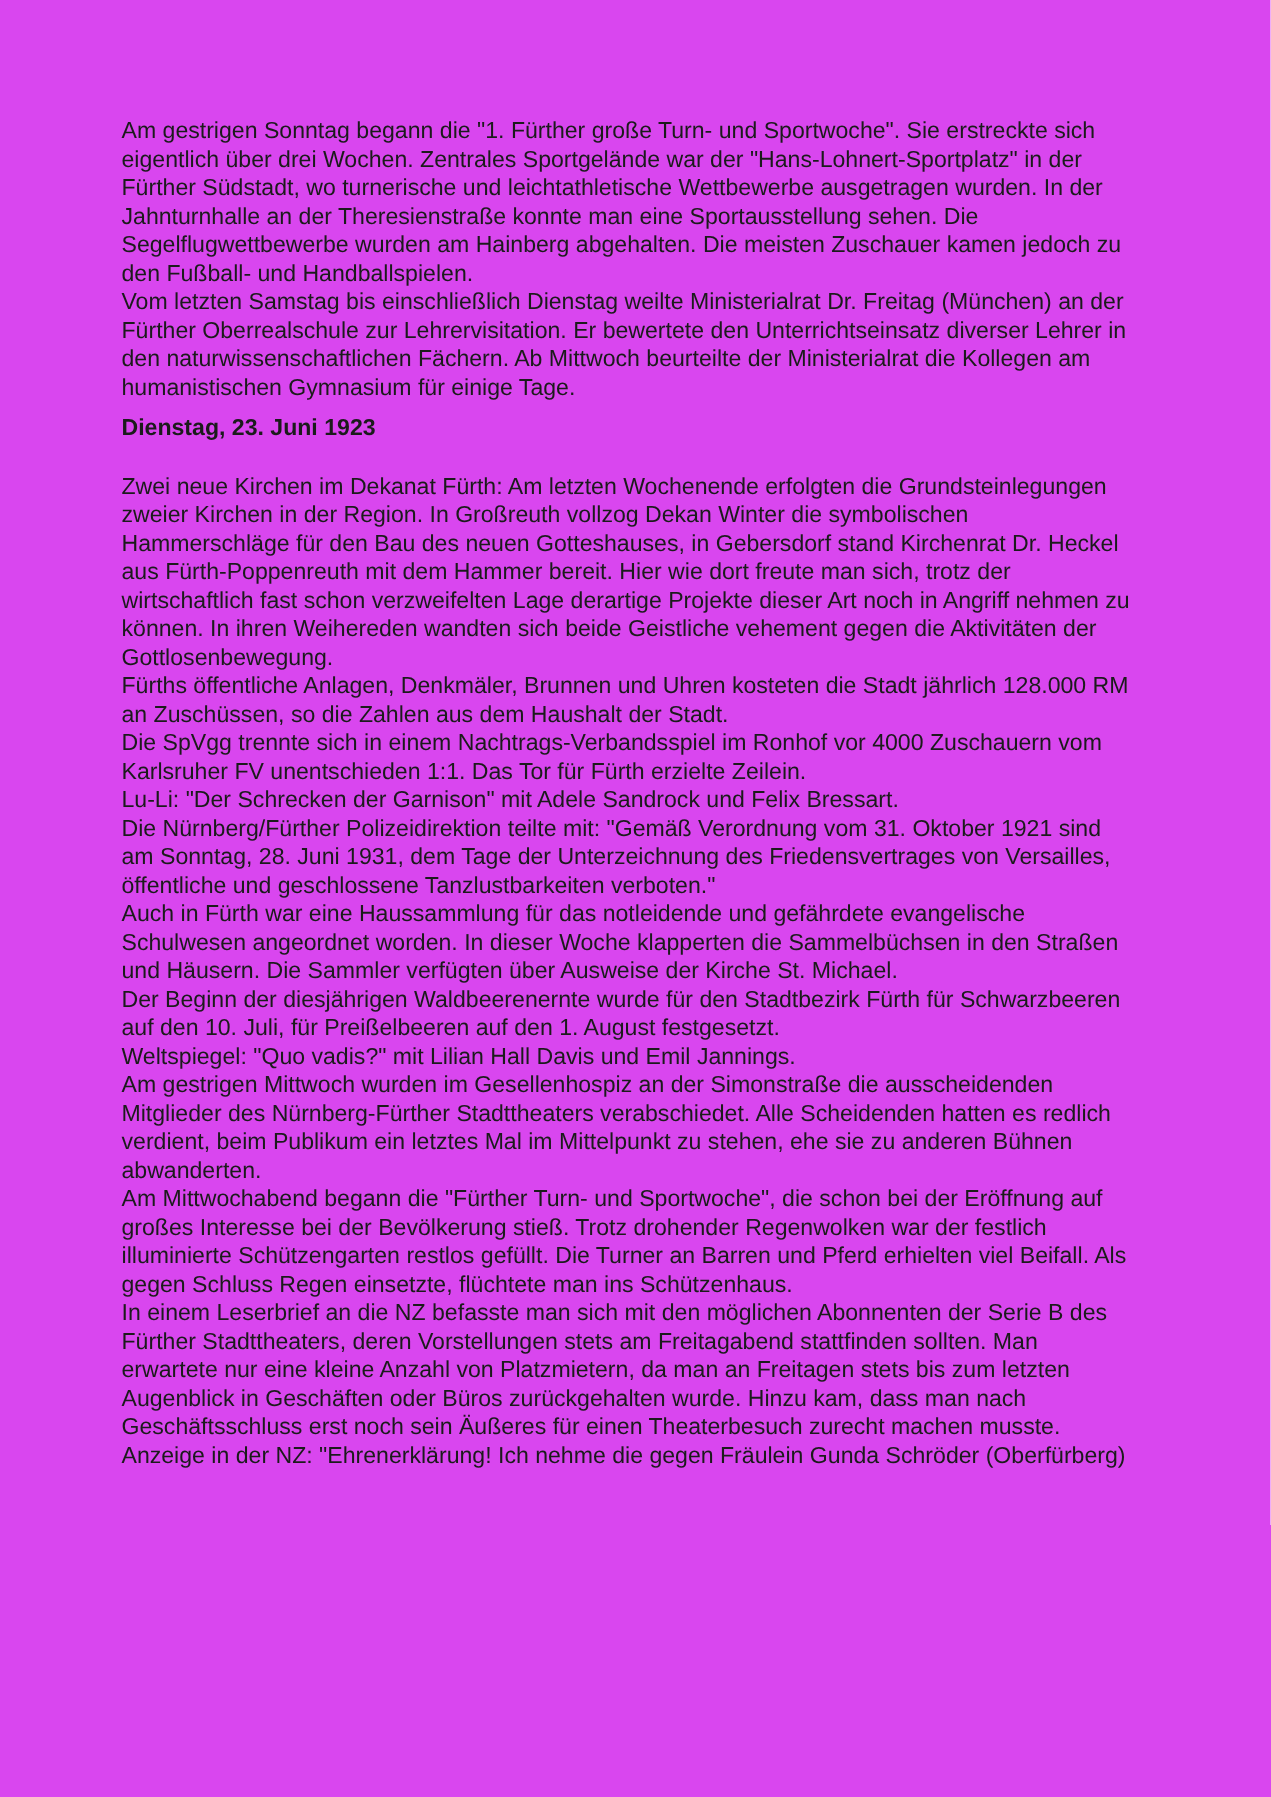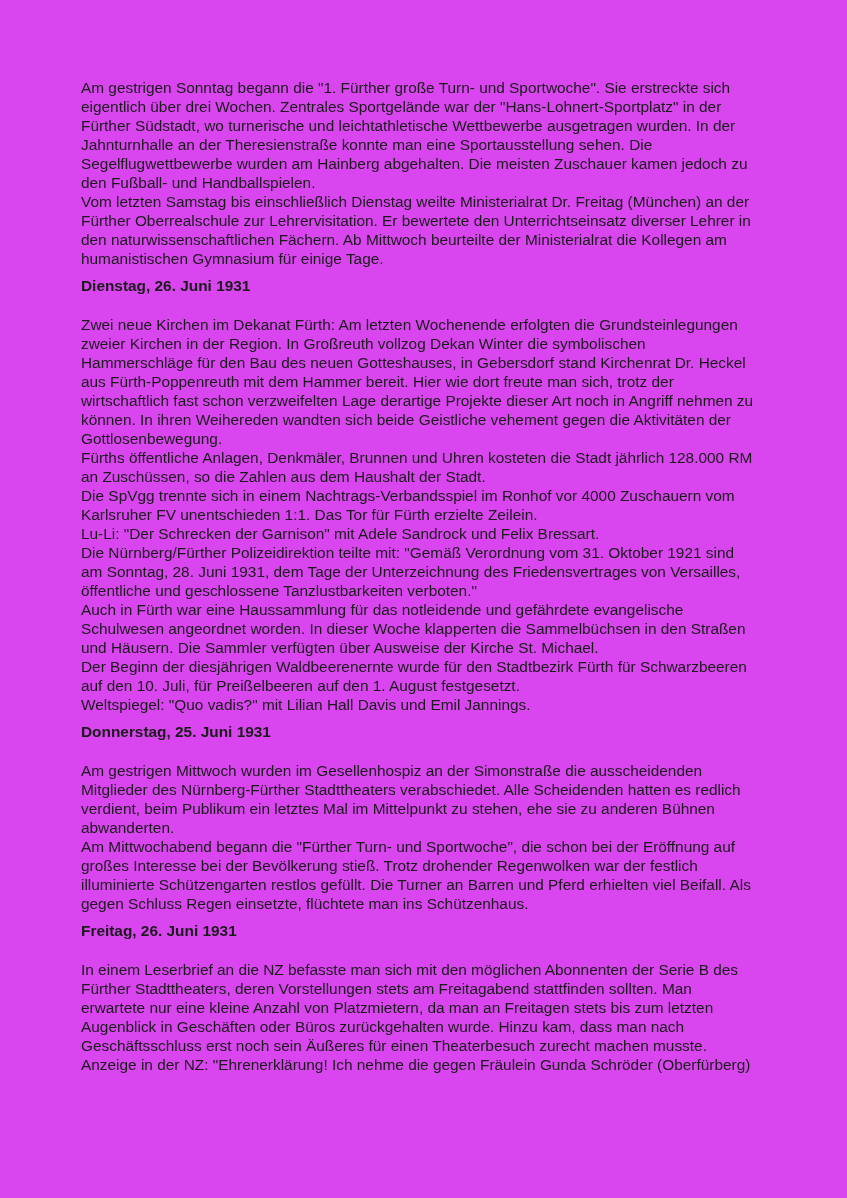--- a/index.html
+++ b/index.html
@@ -45,21 +45,21 @@
     <p class="para">Am gestrigen Sonntag begann die "1. Fürther große Turn- und Sportwoche". Sie erstreckte sich
 eigentlich über drei Wochen. Zentrales Sportgelände war der "Hans-Lohnert-Sportplatz" in der
 Fürther Südstadt, wo turnerische und leichtathletische Wettbewerbe ausgetragen wurden. In der
 Jahnturnhalle an der Theresienstraße konnte man eine Sportausstellung sehen. Die
 Segelflugwettbewerbe wurden am Hainberg abgehalten. Die meisten Zuschauer kamen jedoch zu
 den Fußball- und Handballspielen.
 Vom letzten Samstag bis einschließlich Dienstag weilte Ministerialrat Dr. Freitag (München) an der
 Fürther Oberrealschule zur Lehrervisitation. Er bewertete den Unterrichtseinsatz diverser Lehrer in
 den naturwissenschaftlichen Fächern. Ab Mittwoch beurteilte der Ministerialrat die Kollegen am
 humanistischen Gymnasium für einige Tage.</p>
-    <h2 class="heading">Dienstag, 26. Juni 1931</h2>
+    <h2 class="heading">Dienstag, 23. Juni 1923</h2>
     <p class="para">Zwei neue Kirchen im Dekanat Fürth: Am letzten Wochenende erfolgten die Grundsteinlegungen
 zweier Kirchen in der Region. In Großreuth vollzog Dekan Winter die symbolischen
 Hammerschläge für den Bau des neuen Gotteshauses, in Gebersdorf stand Kirchenrat Dr. Heckel
 aus Fürth-Poppenreuth mit dem Hammer bereit. Hier wie dort freute man sich, trotz der
 wirtschaftlich fast schon verzweifelten Lage derartige Projekte dieser Art noch in Angriff nehmen zu
 können. In ihren Weihereden wandten sich beide Geistliche vehement gegen die Aktivitäten der
 Gottlosenbewegung.
 Fürths öffentliche Anlagen, Denkmäler, Brunnen und Uhren kosteten die Stadt jährlich 128.000 RM
 an Zuschüssen, so die Zahlen aus dem Haushalt der Stadt.
 Die SpVgg trennte sich in einem Nachtrags-Verbandsspiel im Ronhof vor 4000 Zuschauern vom
@@ -67,30 +67,28 @@
 Lu-Li: "Der Schrecken der Garnison" mit Adele Sandrock und Felix Bressart.</p>
     <p class="para">Die Nürnberg/Fürther Polizeidirektion teilte mit: "Gemäß Verordnung vom 31. Oktober 1921 sind
 am Sonntag, 28. Juni 1931, dem Tage der Unterzeichnung des Friedensvertrages von Versailles,
 öffentliche und geschlossene Tanzlustbarkeiten verboten."
 Auch in Fürth war eine Haussammlung für das notleidende und gefährdete evangelische
 Schulwesen angeordnet worden. In dieser Woche klapperten die Sammelbüchsen in den Straßen
 und Häusern. Die Sammler verfügten über Ausweise der Kirche St. Michael.
 Der Beginn der diesjährigen Waldbeerenernte wurde für den Stadtbezirk Fürth für Schwarzbeeren
 auf den 10. Juli, für Preißelbeeren auf den 1. August festgesetzt.
 Weltspiegel: "Quo vadis?" mit Lilian Hall Davis und Emil Jannings.</p>
-    <h2 class="heading">Donnerstag, 25. Juni 1931</h2>
     <p class="para">Am gestrigen Mittwoch wurden im Gesellenhospiz an der Simonstraße die ausscheidenden
 Mitglieder des Nürnberg-Fürther Stadttheaters verabschiedet. Alle Scheidenden hatten es redlich
 verdient, beim Publikum ein letztes Mal im Mittelpunkt zu stehen, ehe sie zu anderen Bühnen
 abwanderten.
 Am Mittwochabend begann die "Fürther Turn- und Sportwoche", die schon bei der Eröffnung auf
 großes Interesse bei der Bevölkerung stieß. Trotz drohender Regenwolken war der festlich
 illuminierte Schützengarten restlos gefüllt. Die Turner an Barren und Pferd erhielten viel Beifall. Als
 gegen Schluss Regen einsetzte, flüchtete man ins Schützenhaus.</p>
-    <h2 class="heading">Freitag, 26. Juni 1931</h2>
     <p class="para">In einem Leserbrief an die NZ befasste man sich mit den möglichen Abonnenten der Serie B des
 Fürther Stadttheaters, deren Vorstellungen stets am Freitagabend stattfinden sollten. Man
 erwartete nur eine kleine Anzahl von Platzmietern, da man an Freitagen stets bis zum letzten
 Augenblick in Geschäften oder Büros zurückgehalten wurde. Hinzu kam, dass man nach
 Geschäftsschluss erst noch sein Äußeres für einen Theaterbesuch zurecht machen musste.
 Anzeige in der NZ: "Ehrenerklärung! Ich nehme die gegen Fräulein Gunda Schröder (Oberfürberg)</p>
   </div>
 </div>
 
 </body></html>

